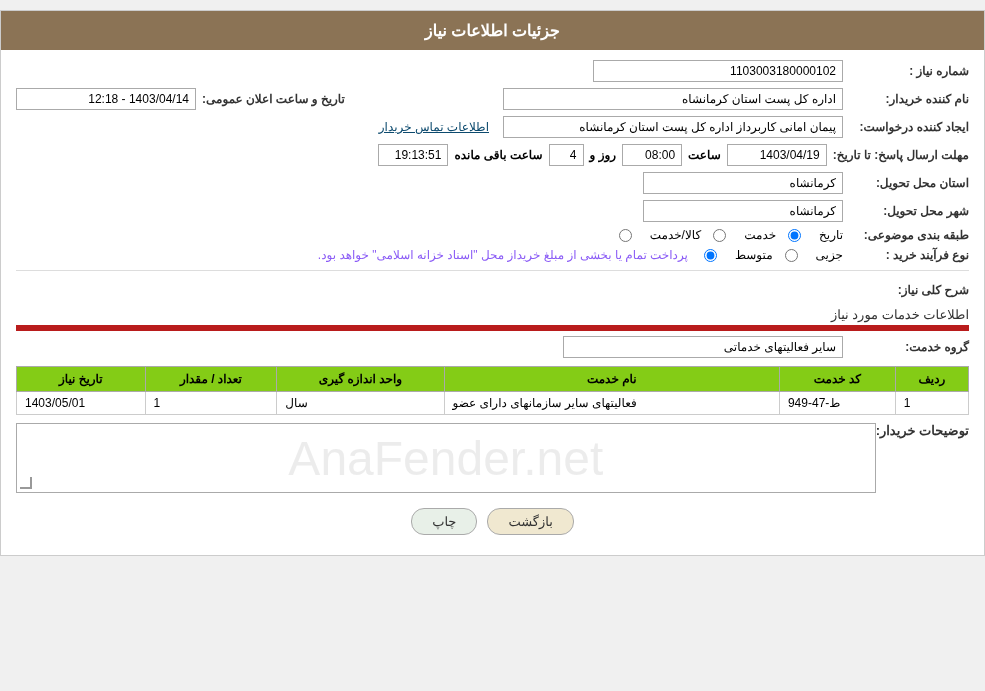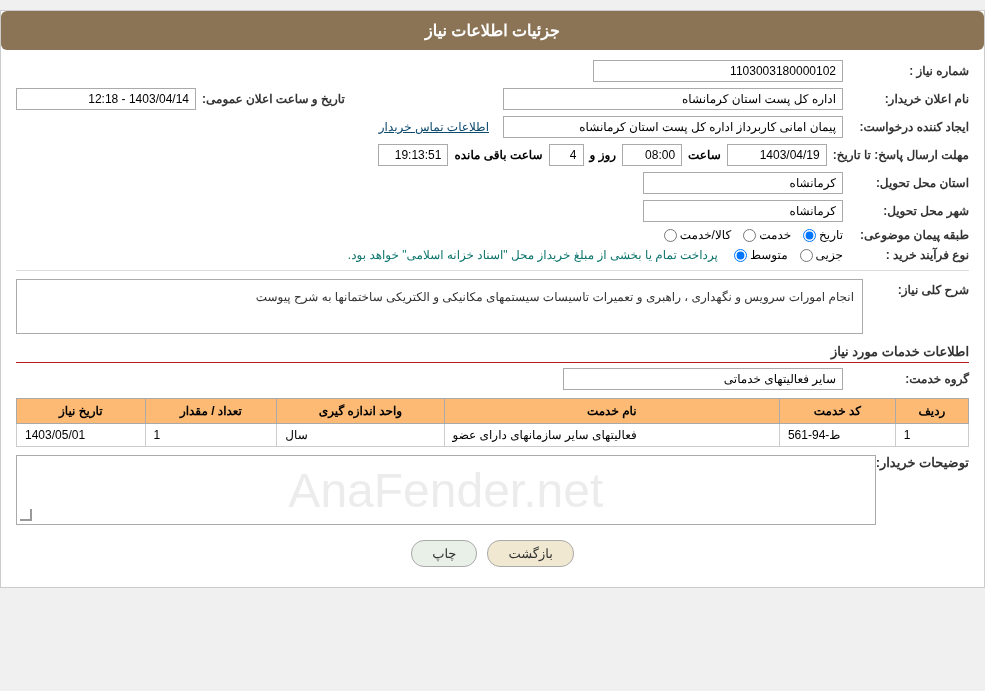--- a/index.html
+++ b/index.html
@@ -15,21 +15,20 @@
       background: #fff;
       border: 1px solid #ccc;
     }
     .page-header {
       background: #8B7355;
       color: #fff;
       text-align: center;
       padding: 10px;
       font-size: 16px;
       font-weight: bold;
-      border-radius: 6px;
     }
     .content {
       padding: 10px 15px;
     }
     .info-row {
       display: flex;
       align-items: center;
       margin-bottom: 6px;
       gap: 6px;
     }
@@ -53,43 +52,43 @@
       font-size: 12px;
       direction: rtl;
     }
     .input-wide { width: 220px; }
     .link-blue {
       color: #0c4a6e;
       text-decoration: underline;
       cursor: pointer;
     }
     .section-title {
-      font-weight: bold;
+      font-weight: normal;
       font-size: 13px;
       color: #333;
       margin: 10px 0 5px 0;
-      border-bottom: 1px solid #b91c1c;
+      border-bottom: 6px solid #b91c1c;
       padding-bottom: 3px;
     }
     .radio-group {
       display: flex;
       gap: 12px;
       align-items: center;
       flex-direction: row-reverse;
     }
     .radio-item {
       display: flex;
       align-items: center;
-      gap: 3px;
+      gap: 18px;
     }
     .radio-item input[type="radio"] {
       margin: 0;
     }
     .process-note {
-      color: #0f766e;
+      color: #8b5cf6;
       font-size: 12px;
     }
     .description-box {
       border: 1px solid #aaa;
       background: #fff;
       padding: 8px;
       min-height: 55px;
       width: 100%;
       font-family: Tahoma, Arial, sans-serif;
       font-size: 12px;
@@ -100,21 +99,21 @@
     }
     .table-section {
       margin-top: 8px;
     }
     table.data-table {
       width: 100%;
       border-collapse: collapse;
       font-size: 12px;
     }
     table.data-table th {
-      background: #fdba74;
+      background: #84cc16;
       border: 1px solid #aaa;
       padding: 5px 8px;
       text-align: center;
       font-weight: bold;
     }
     table.data-table td {
       border: 1px solid #ccc;
       padding: 4px 8px;
       text-align: left;
     }
@@ -206,21 +205,21 @@
 
   <div class="content">
 
     <div class="info-row">
       <span class="label">شماره نیاز :</span>
       <input class="input-field input-wide" type="text" style="width: 250px;" readonly="" value="1103003180000102">
       <span style="flex:1"></span>
     </div>
 
     <div class="info-row">
-      <span class="label">نام اعلان خریدار:</span>
+      <span class="label">نام کننده خریدار:</span>
       <input class="input-field" type="text" style="width: 340px;" readonly="" value="اداره کل پست استان کرمانشاه">
       <span style="flex:1"></span>
       <span class="label label-sm">تاریخ و ساعت اعلان عمومی:</span>
       <input class="input-field" type="text" style="width: 180px;" readonly="" value="1403/04/14 - 12:18">
     </div>
 
     <div class="info-row">
       <span class="label">ایجاد کننده درخواست:</span>
       <input class="input-field" type="text" style="width: 340px;" readonly="" value="پیمان امانی کاربرداز اداره کل پست استان کرمانشاه">
       <span class="link-blue" style="margin-right:8px;">اطلاعات تماس خریدار</span>
@@ -241,21 +240,21 @@
       <span class="label">استان محل تحویل:</span>
       <input class="input-field" type="text" style="width: 200px;" readonly="" value="کرمانشاه">
     </div>
 
     <div class="info-row">
       <span class="label">شهر محل تحویل:</span>
       <input class="input-field" type="text" style="width: 200px;" readonly="" value="کرمانشاه">
     </div>
 
     <div class="info-row">
-      <span class="label">طبقه پیمان موضوعی:</span>
+      <span class="label">طبقه بندی موضوعی:</span>
       <div class="radio-group">
         <div class="radio-item">
           <span>کالا/خدمت</span>
           <input type="radio" name="category" style="">
         </div>
         <div class="radio-item">
           <span>خدمت</span>
           <input type="radio" name="category" style="">
         </div>
         <div class="radio-item">
@@ -277,24 +276,20 @@
           <input type="radio" name="process" style="">
         </div>
       </div>
       <span class="process-note" style="margin-right:10px;">پرداخت تمام یا بخشی از مبلغ خریداز محل "اسناد خزانه اسلامی" خواهد بود.</span>
     </div>
 
     <hr class="divider">
 
     <div class="info-row" style="align-items:flex-start;">
       <span class="label" style="min-width:100px; padding-top:4px;">شرح کلی نیاز:</span>
-      <div class="description-box">
-        <span>انجام امورات سرویس و نگهداری ، راهبری و تعمیرات تاسیسات سیستمهای مکانیکی و الکتریکی ساختمانها
-به شرح پیوست</span>
-      </div>
     </div>
 
     <div class="section-title">اطلاعات خدمات مورد نیاز</div>
 
     <div class="info-row group-service-row">
       <span class="label">گروه خدمت:</span>
       <input class="input-field" type="text" style="width: 280px;" readonly="" value="سایر فعالیتهای خدماتی">
     </div>
 
     <div class="table-section">
@@ -305,21 +300,21 @@
             <th>کد خدمت</th>
             <th>نام خدمت</th>
             <th>واحد اندازه گیری</th>
             <th>تعداد / مقدار</th>
             <th>تاریخ نیاز</th>
           </tr>
         </thead>
         <tbody>
           <tr>
             <td>1</td>
-            <td>ط-94-561</td>
+            <td>ط-47-949</td>
             <td>فعالیتهای سایر سازمانهای دارای عضو</td>
             <td>سال</td>
             <td>1</td>
             <td>1403/05/01</td>
           </tr>
         </tbody>
       </table>
     </div>
 
     <div class="buyer-notes-row">

